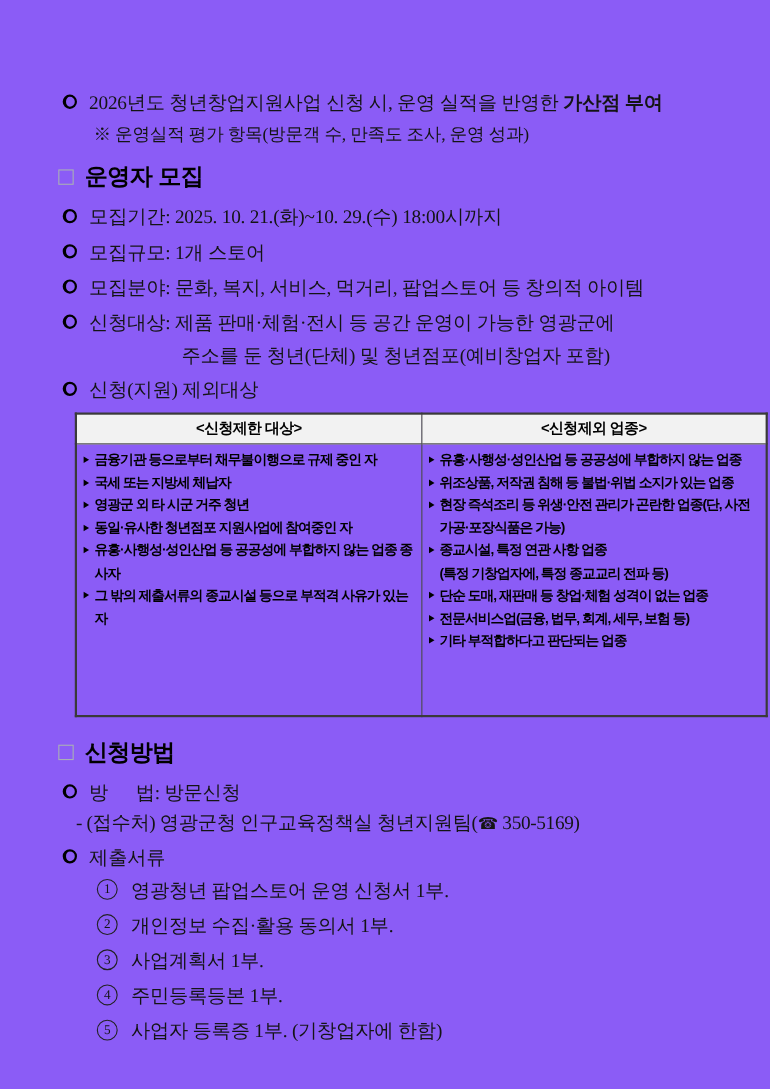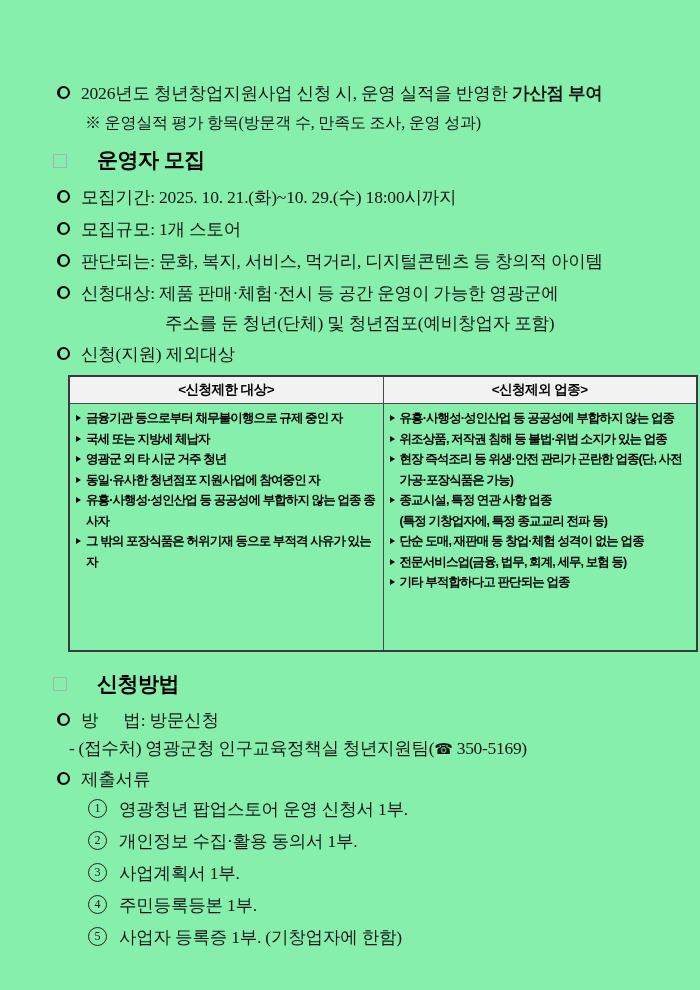--- a/index.html
+++ b/index.html
@@ -1,20 +1,20 @@
 <!DOCTYPE html>
 <html><head>
 <meta charset="utf-8">
 <style>
   * { margin:0; padding:0; box-sizing:border-box; }
   html,body { background:#ffffff; }
   .page {
     position:relative;
     width:700px; height:990px;
-    background:#86efac;
+    background:#8b5cf6;
     color:#141414;
     font-family:"Liberation Serif", serif;
     overflow:hidden;
   }
   .content { padding:78px 36px 0 55px; }
   .bind { white-space:pre-wrap; }
 
   
   .bullet-line {
     display:flex; align-items:flex-start;
@@ -38,21 +38,20 @@
     letter-spacing:-0.2px;
   }
 
   
   .section-heading {
     display:flex; align-items:center;
     font-family:"Liberation Sans", sans-serif;
     font-weight:700; font-size:21px; color:#000;
     margin:6px 0 8px -2px;
     letter-spacing:-0.5px;
-    gap:20px;
   }
   .square-bullet {
     flex:0 0 auto;
     width:14px; height:14px;
     border:1.5px solid #a9b0b6;
     margin-right:10px; margin-top:1px;
   }
 
   .cont-line {
     font-size:17.5px; line-height:26px;
@@ -141,21 +140,21 @@
     <div class="bullet-line">
       <span class="circle-bullet"></span>
       <span class="bind">모집기간: 2025. 10. 21.(화)~10. 29.(수) 18:00시까지</span>
     </div>
     <div class="bullet-line">
       <span class="circle-bullet"></span>
       <span class="bind">모집규모: 1개 스토어</span>
     </div>
     <div class="bullet-line">
       <span class="circle-bullet"></span>
-      <span class="bind">판단되는: 문화, 복지, 서비스, 먹거리, 디지털콘텐츠 등 창의적 아이템</span>
+      <span class="bind">모집분야: 문화, 복지, 서비스, 먹거리, 팝업스토어 등 창의적 아이템</span>
     </div>
     <div class="bullet-line">
       <span class="circle-bullet"></span>
       <span class="bind">신청대상: 제품 판매·체험·전시 등 공간 운영이 가능한 영광군에</span>
     </div>
     <div class="cont-line bind">주소를 둔 청년(단체) 및 청년점포(예비창업자 포함)</div>
     <div class="bullet-line">
       <span class="circle-bullet"></span>
       <span class="bind">신청(지원) 제외대상</span>
     </div>
@@ -183,21 +182,21 @@
           <div class="tbl-item">
                 <span class="tri-marker"></span>
                 <span class="bind">동일·유사한 청년점포 지원사업에 참여중인 자</span>
               </div>
           <div class="tbl-item">
                 <span class="tri-marker"></span>
                 <span class="bind">유흥·사행성·성인산업 등 공공성에 부합하지 않는 업종 종사자</span>
               </div>
           <div class="tbl-item">
                 <span class="tri-marker"></span>
-                <span class="bind">그 밖의 포장식품은 허위기재 등으로 부적격 사유가 있는 자</span>
+                <span class="bind">그 밖의 제출서류의 종교시설 등으로 부적격 사유가 있는 자</span>
               </div>
         </td>
         <td>
           <div class="tbl-item">
                 <span class="tri-marker"></span>
                 <span class="bind">유흥·사행성·성인산업 등 공공성에 부합하지 않는 업종</span>
               </div>
           <div class="tbl-item">
                 <span class="tri-marker"></span>
                 <span class="bind">위조상품, 저작권 침해 등 불법·위법 소지가 있는 업종</span>

